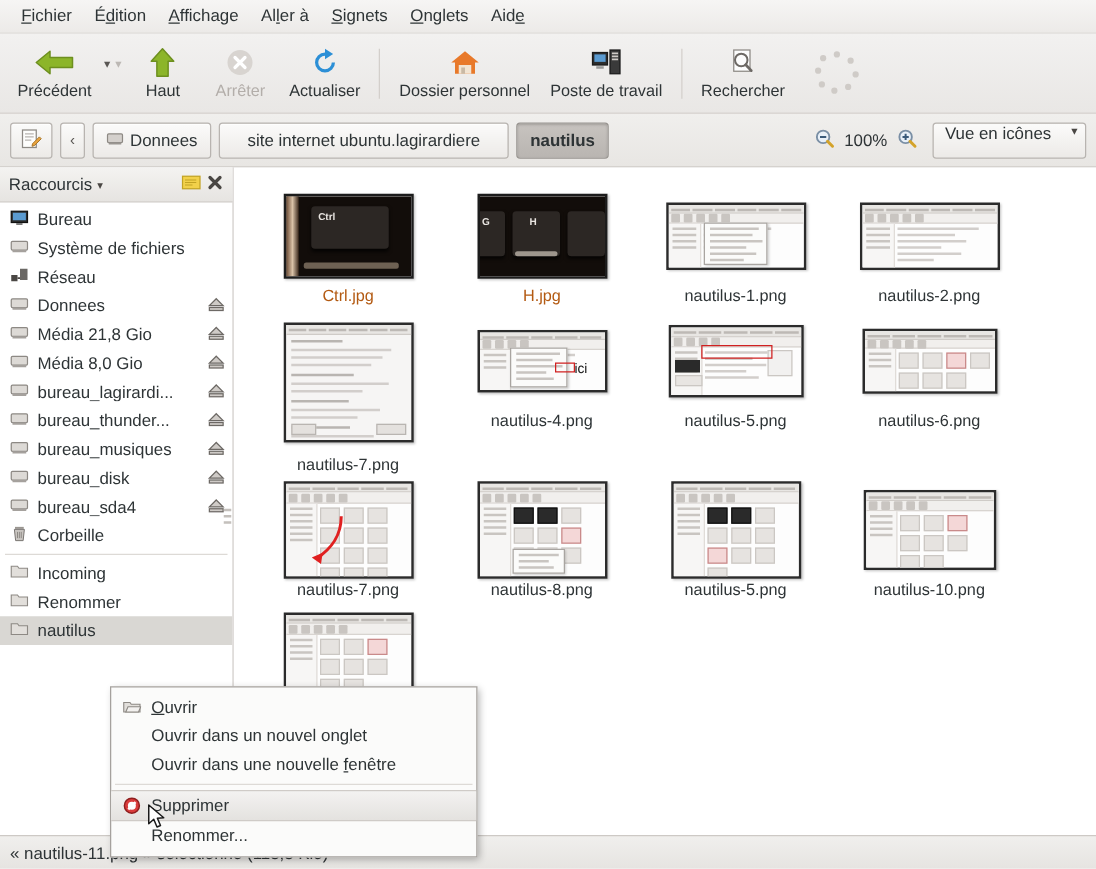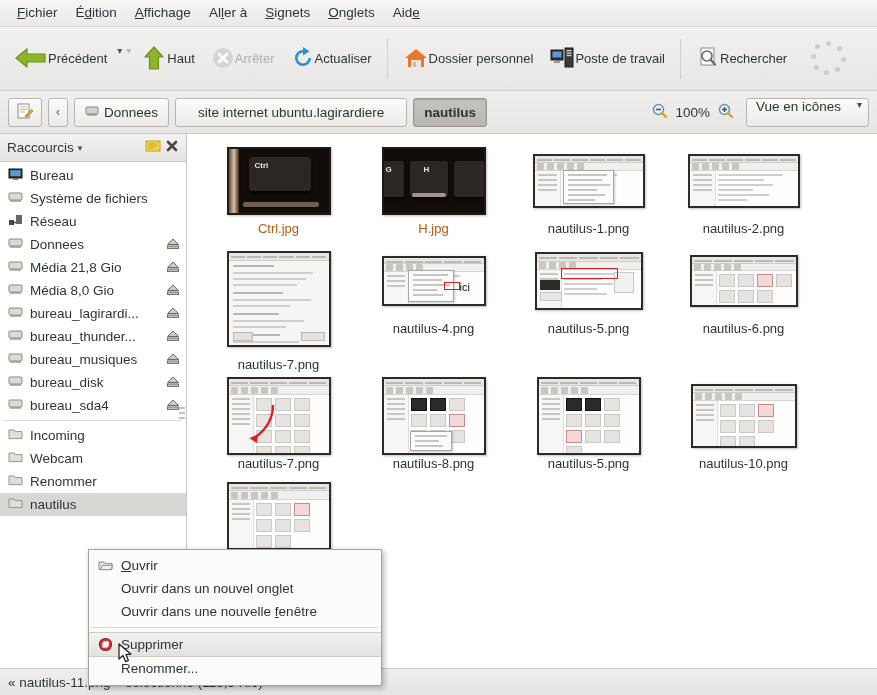--- a/index.html
+++ b/index.html
@@ -40,21 +40,21 @@
   .toolbar {
     height: 63px;
     background: linear-gradient(to bottom,#f2f1f0 0%, #e9e7e5 100%);
     border-bottom: 1px solid #d3cfcb;
     display: flex; align-items: center;
     padding: 0 6px;
     flex: none;
     position: relative;
   }
   .tbtn {
-    display: flex; flex-direction: row;
+    display: flex; flex-direction: column;
     align-items: center; justify-content: center;
     min-width: 46px;
     padding: 2px 8px 3px 8px;
     border-radius: 3px;
     cursor: default;
   }
   .tbtn .glyph { height: 28px; display:flex; align-items:center; justify-content:center; }
   .tbtn .lbl { font-size: 13px; margin-top: 1px; white-space: nowrap; }
   .tbtn.disabled .lbl { color: #b3aeaa; }
   .tsep {
@@ -163,21 +163,21 @@
   
   .filepane {
     flex: 1; background: #ffffff;
     position: relative; overflow: hidden;
     padding: 10px 0 0 14px;
   }
   .grid { display: flex; flex-wrap: wrap; }
   .cell {
     width: 155px; height: 100px;
     display: flex; flex-direction: column;
-    align-items: center; justify-content: flex-start;
+    align-items: center; justify-content: flex-end;
     cursor: default;
   }
   .cell.tall { height: 135px; }
   .thumbwrap { height: 74px; display: flex; align-items: center; justify-content: center; }
   .cell.tall .thumbwrap { height: 110px; }
   .thumb {
     border: 2px solid #2b2b2b;
     background: #fff;
     box-shadow: 1px 1px 2px rgba(0,0,0,.25);
     position: relative; overflow: hidden;
@@ -557,34 +557,36 @@
           <span><svg width="15" height="14" viewBox="0 0 15 14">
                 <rect x="1" y="3" width="13" height="7" rx="1" fill="#dddad6" stroke="#8d8984"></rect>
                 <rect x="2" y="10" width="11" height="1.8" fill="#a5a19d"></rect>
               </svg></span>
           <span class="nm">bureau_sda4</span>
           <span><svg width="14" height="13" viewBox="0 0 14 13">
                 <path d="M7 2 L12.5 7.5 L1.5 7.5 Z" fill="#cfcbc7" stroke="#6d6965"></path>
                 <rect x="1.5" y="9" width="11" height="2.4" fill="#cfcbc7" stroke="#6d6965"></rect>
               </svg></span>
         </div>
+        <div class="sb-item">
+          <span><svg width="15" height="14" viewBox="0 0 15 14">
+                <rect x="4" y="1.5" width="7" height="1.6" fill="#9a9691"></rect>
+                <path d="M3.5 3.5 L11.5 3.5 L10.5 12.5 L4.5 12.5 Z" fill="#c9c5c1" stroke="#7a7673" stroke-width=".8"></path>
+                <path d="M6 5.5v5M7.5 5.5v5M9 5.5v5" stroke="#8d8984" stroke-width=".8"></path>
+              </svg></span>
+          <span class="nm">Corbeille</span>
+        </div>
 
         <div class="sb-sep"></div>
 
         <div class="sb-item">
           <span><svg width="15" height="14" viewBox="0 0 15 14">
                 <path d="M1 3 L6 3 L7.2 4.6 L14 4.6 L14 11.6 L1 11.6 Z" fill="#e2dfdb" stroke="#8d8984" stroke-width=".9"></path>
               </svg></span>
           <span class="nm">Incoming</span>
-        </div>
-        <div class="sb-item">
-          <span><svg width="15" height="14" viewBox="0 0 15 14">
-                <path d="M1 3 L6 3 L7.2 4.6 L14 4.6 L14 11.6 L1 11.6 Z" fill="#e2dfdb" stroke="#8d8984" stroke-width=".9"></path>
-              </svg></span>
-          <span class="nm">Webcam</span>
         </div>
         <div class="sb-item">
           <span><svg width="15" height="14" viewBox="0 0 15 14">
                 <path d="M1 3 L6 3 L7.2 4.6 L14 4.6 L14 11.6 L1 11.6 Z" fill="#e2dfdb" stroke="#8d8984" stroke-width=".9"></path>
               </svg></span>
           <span class="nm">Renommer</span>
         </div>
         <div class="sb-item sel">
           <span><svg width="15" height="14" viewBox="0 0 15 14">
                 <path d="M1 3 L6 3 L7.2 4.6 L14 4.6 L14 11.6 L1 11.6 Z" fill="#e2dfdb" stroke="#8d8984" stroke-width=".9"></path>

